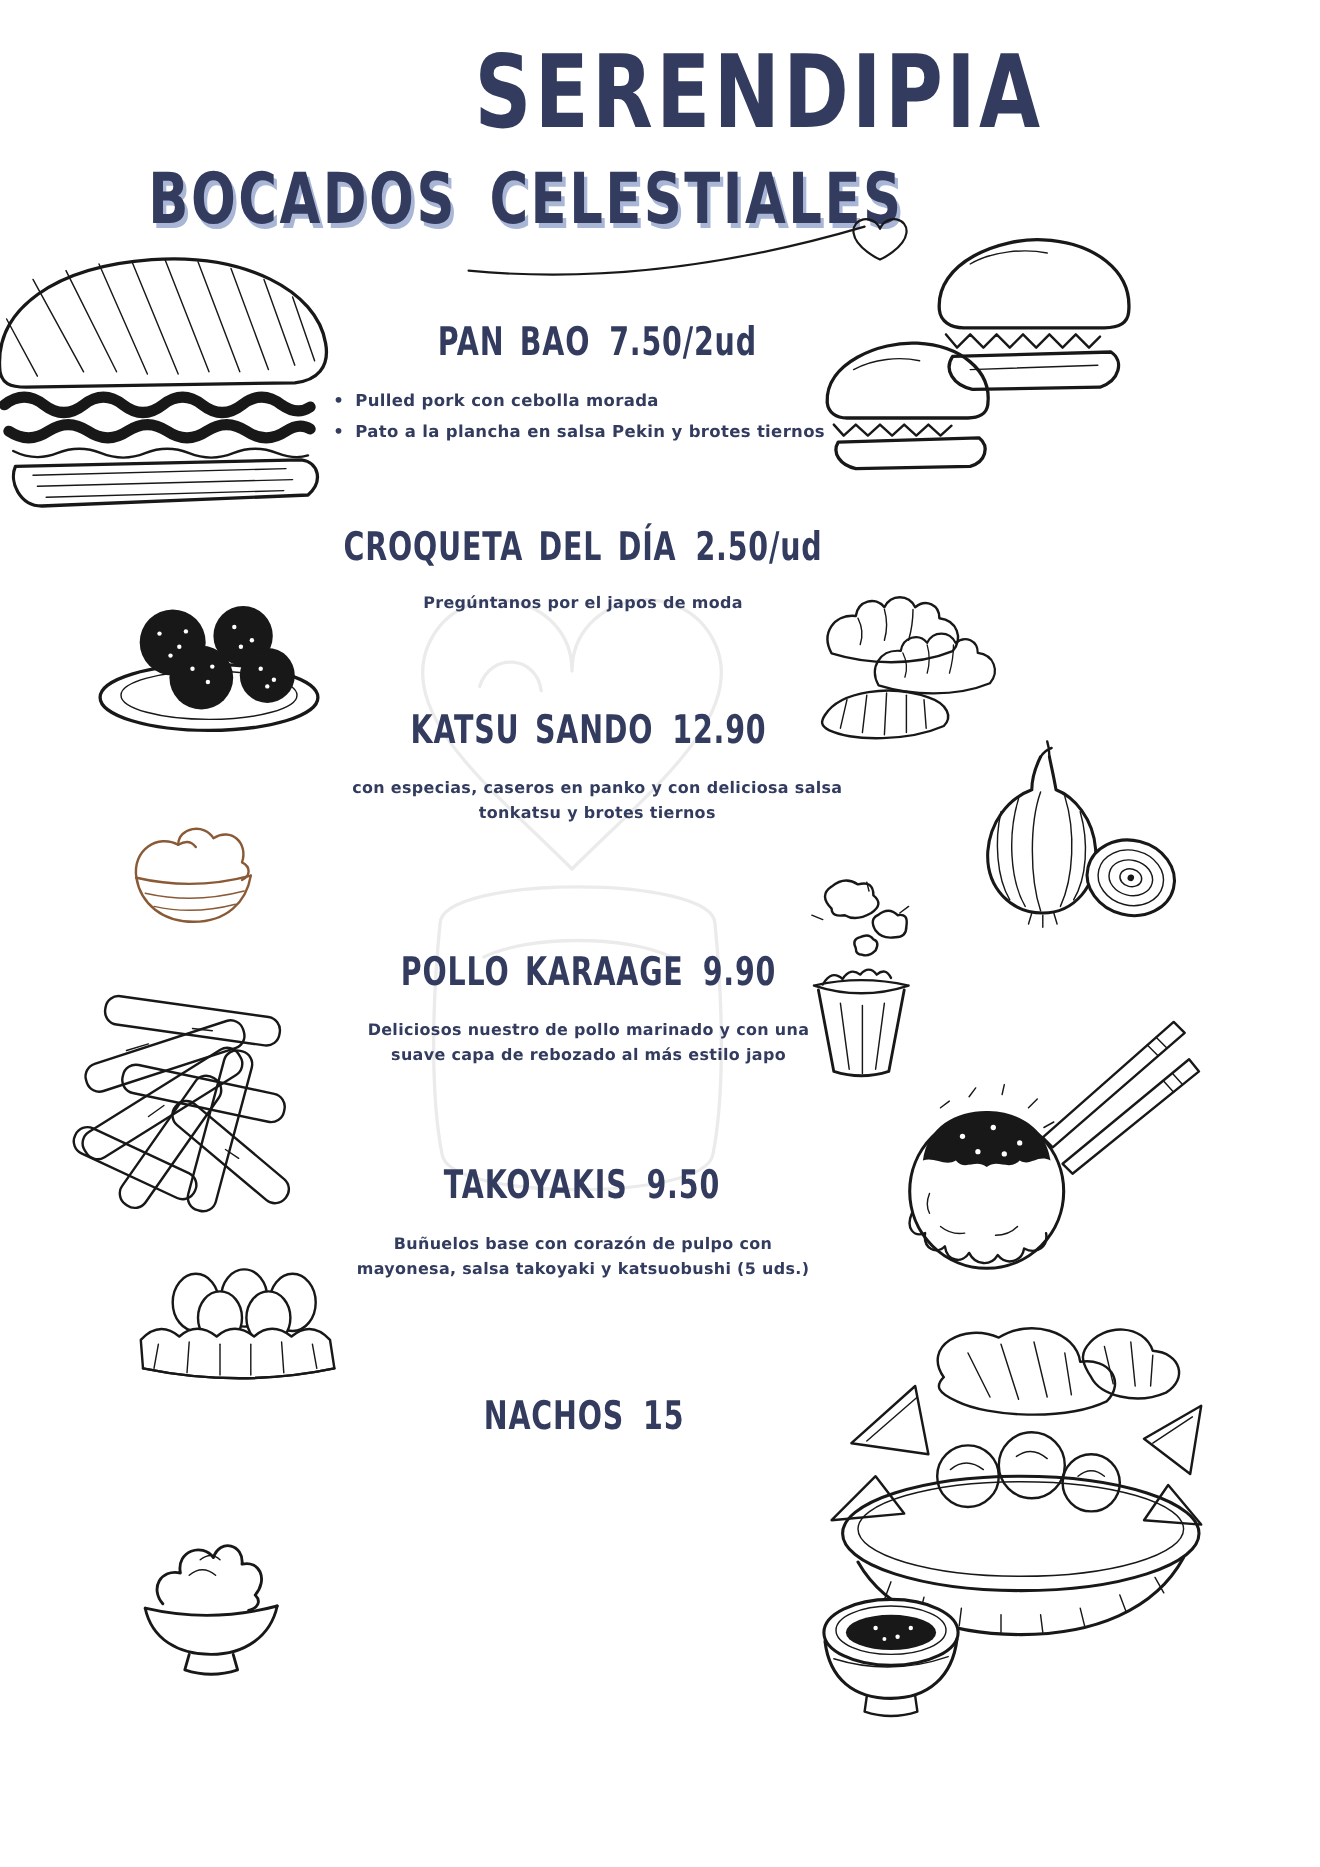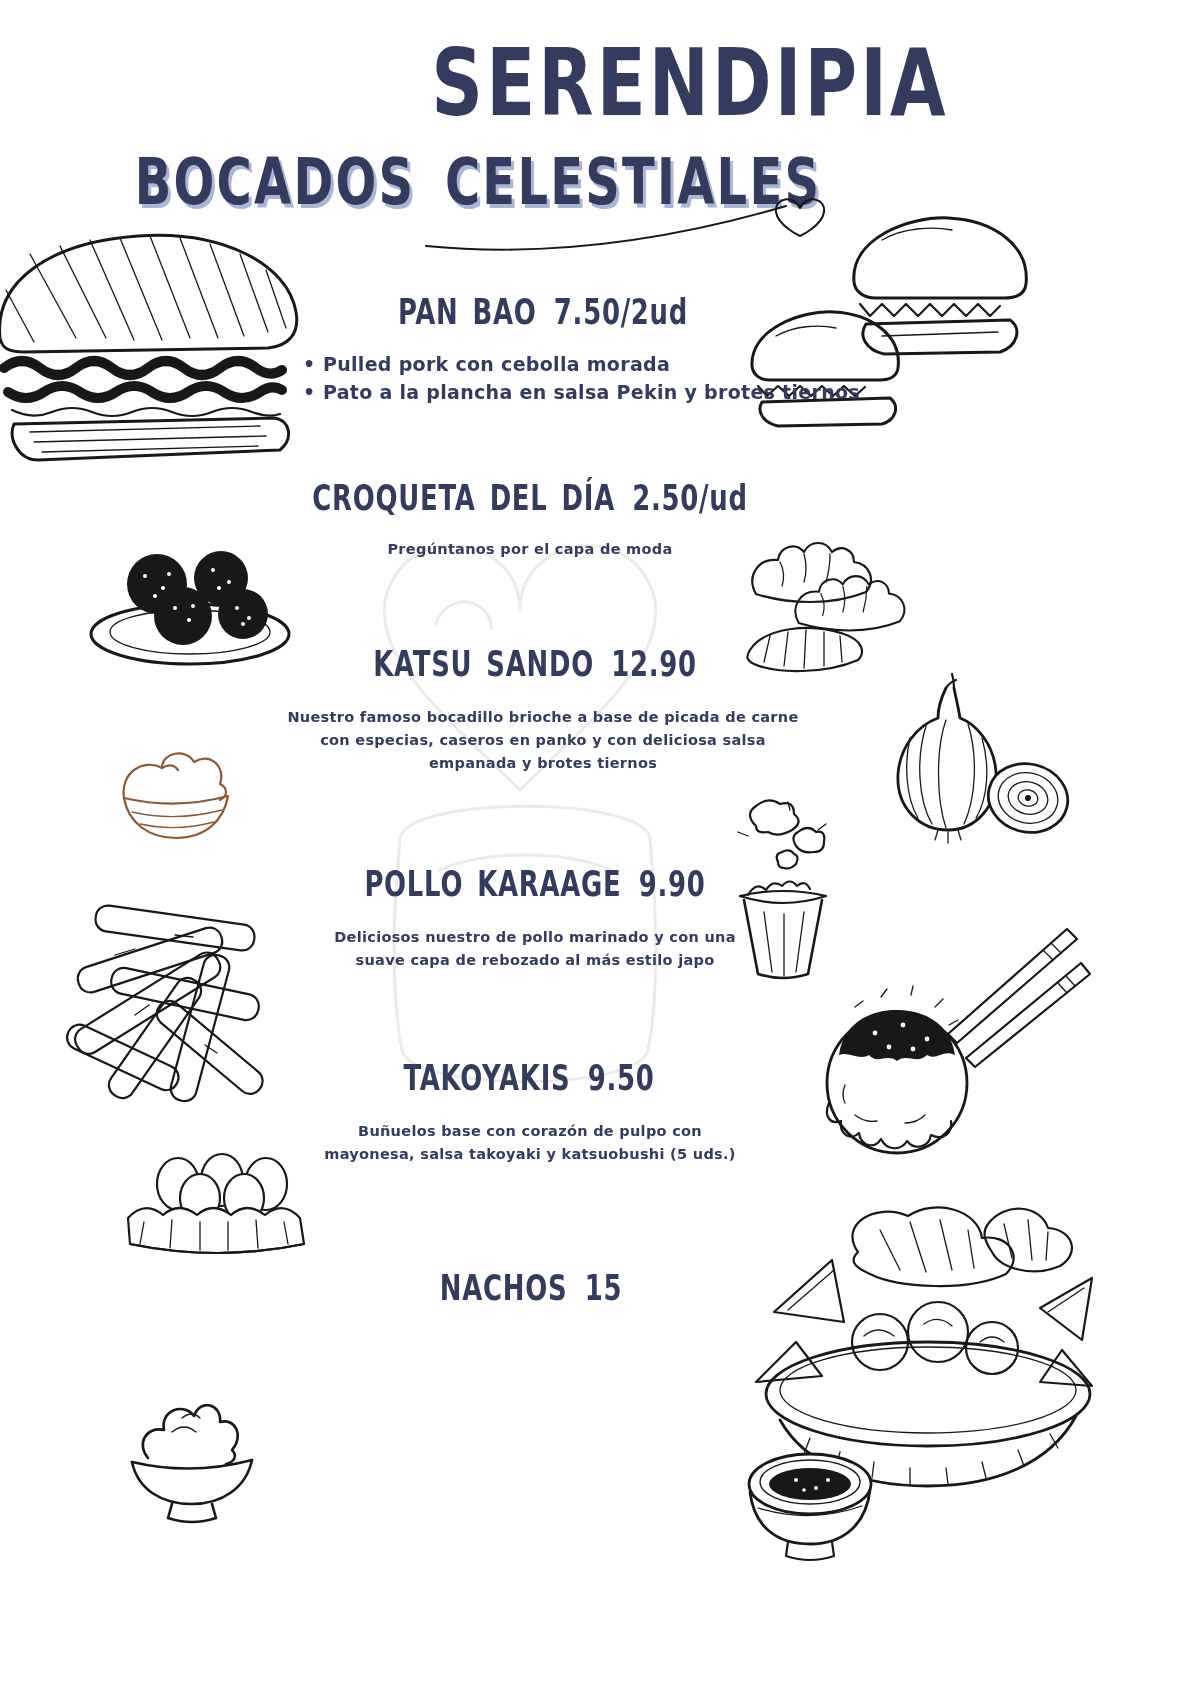--- a/index.html
+++ b/index.html
@@ -14,21 +14,21 @@
   .subtitle-inner{display:inline-block;transform:scaleX(0.75);transform-origin:center;
     font-size:64px;font-weight:bold;letter-spacing:3px;word-spacing:14px;color:var(--text);
     text-shadow:4px 4px 0 var(--subtitle-shadow);}
   .head{position:absolute;transform:translateX(-50%);white-space:nowrap;line-height:1.1;text-align:right;}
   .head-inner{display:inline-block;transform:scaleX(0.72);transform-origin:center;
     font-size:36px;font-weight:bold;letter-spacing:1px;word-spacing:6px;color:var(--text);}
   .price{margin-left:24px;}
   .desc{position:absolute;transform:translateX(-50%);text-align:center;font-size:14.5px;font-weight:bold;
     letter-spacing:0.3px;line-height:23px;color:var(--text);white-space:nowrap;}
   .bullets{position:absolute;left:303px;top:350px;margin:0;padding:0;list-style:none;
-    font-size:19px;font-weight:bold;letter-spacing:0.3px;line-height:28px;color:var(--text);white-space:nowrap;}
+    font-size:15px;font-weight:bold;letter-spacing:0.3px;line-height:28px;color:var(--text);white-space:nowrap;}
   .bullets li{position:relative;padding-left:20px;}
   .bullets li::before{content:"•";position:absolute;left:0;}
 
   
   svg.illu{position:absolute;overflow:visible;}
   .s{stroke:var(--ink);fill:none;stroke-width:2.2;stroke-linecap:round;stroke-linejoin:round;}
   .s1{stroke:var(--ink);fill:none;stroke-width:1.3;stroke-linecap:round;stroke-linejoin:round;}
   .f{fill:var(--ink);stroke:none;}
   .w{fill:#ffffff;stroke:none;}
   .sep{stroke:var(--sepia);fill:none;stroke-width:2.2;stroke-linecap:round;stroke-linejoin:round;}
@@ -104,21 +104,21 @@
   </div>
   <ul class="bullets">
     <li>Pulled pork con cebolla morada</li>
     <li>Pato a la plancha en salsa Pekin y brotes tiernos</li>
   </ul>
 
   <div class="head" style="left:530px;top:478px">
     <span class="head-inner"><span>CROQUETA DEL DÍA</span><span class="price">2.50/ud</span></span>
   </div>
   <div class="desc" style="left:530px;top:538px">
-    <div>Pregúntanos por el capa de moda</div>
+    <div>Pregúntanos por el japos de moda</div>
   </div>
 
   <svg class="illu" style="left:85px;top:522px" width="215" height="150" viewBox="0 0 215 150">
     <ellipse class="s" style="stroke-width:3" cx="105" cy="112" rx="99" ry="30"></ellipse>
     <ellipse class="s1" cx="105" cy="110" rx="80" ry="22"></ellipse>
     <circle class="f" cx="72" cy="62" r="30"></circle>
       <circle class="f" cx="136" cy="56" r="27"></circle>
     <circle class="f" cx="98" cy="94" r="29"></circle>
       <circle class="f" cx="158" cy="92" r="25"></circle>
     <g class="w">
@@ -160,23 +160,22 @@
         <path d="M66,98 L64,136"></path>
         <path d="M84,100 L84,134"></path>
         <path d="M100,104 L102,130"></path>
       </g>
   </svg>
 
   <div class="head" style="left:535px;top:644px">
     <span class="head-inner"><span>KATSU SANDO</span><span class="price">12.90</span></span>
   </div>
   <div class="desc" style="left:543px;top:706px">
-    <div>Nuestro famoso bocadillo brioche a base de picada de carne</div>
     <div>con especias, caseros en panko y con deliciosa salsa</div>
-    <div>empanada y brotes tiernos</div>
+    <div>tonkatsu y brotes tiernos</div>
   </div>
 
   <svg class="illu" style="left:116px;top:746px" width="125" height="100" viewBox="0 0 125 100">
     <g class="sep">
       <path d="M8,52 C4,26 28,12 46,22 C46,6 70,2 78,16 C94,6 110,20 104,38 C112,42 112,50 104,54"></path>
       <path d="M46,22 q10,-6 16,2"></path>
       <path d="M8,52 Q60,64 112,50"></path>
       <path d="M8,52 C12,76 32,92 60,92 C90,92 108,74 112,50"></path>
       <path style="stroke-width:1.3" d="M16,66 Q60,76 106,64"></path>
       <path style="stroke-width:1.3" d="M24,78 Q60,86 98,76"></path>

